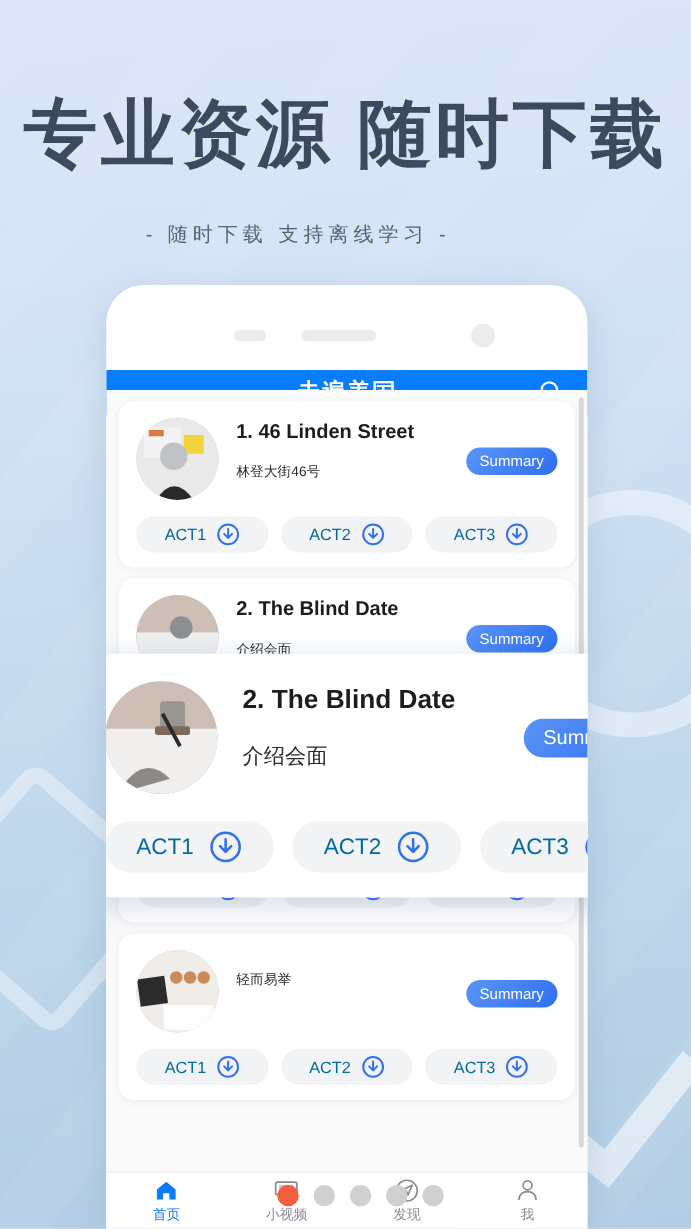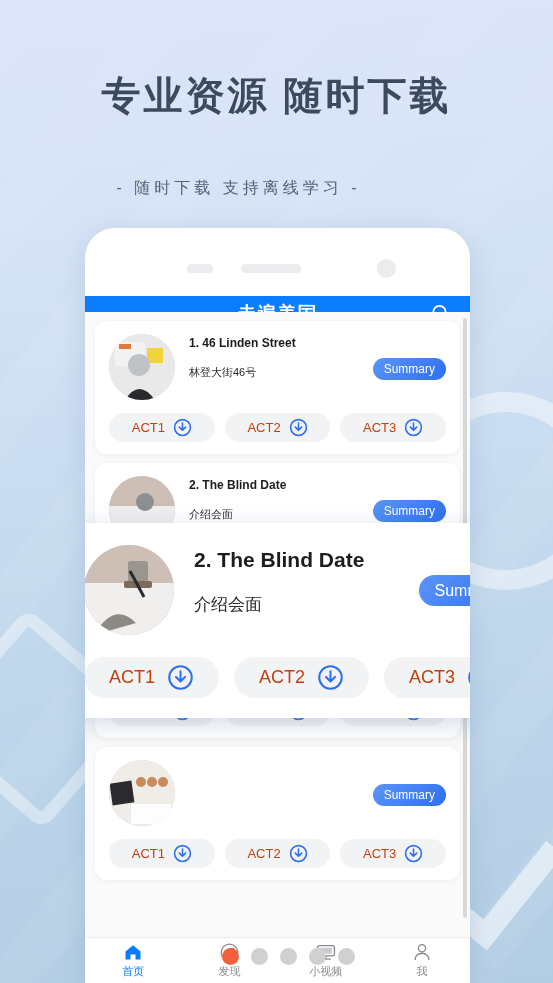--- a/index.html
+++ b/index.html
@@ -23,21 +23,21 @@
     transform:rotate(-4deg);
   }
   .deco-check svg{display:block;}
   .deco-stripe{
     left:0;top:0;width:553px;height:983px;
     background:repeating-linear-gradient(128deg,rgba(255,255,255,.055) 0px,rgba(255,255,255,.055) 46px,rgba(255,255,255,0) 46px,rgba(255,255,255,0) 118px);
   }
 
   .headline{
     position:absolute;left:0;top:75px;width:553px;text-align:center;
-    font-size:39px;font-weight:bold;letter-spacing:3px;color:#3d4a5c;
+    font-size:59px;font-weight:bold;letter-spacing:3px;color:#3d4a5c;
     line-height:1.1;
   }
   .subline{
     position:absolute;left:0;top:178px;width:477px;text-align:center;
     font-size:16px;letter-spacing:4px;color:#54627a;
   }
 
   
   .phone{
     position:absolute;left:85px;top:228px;width:385px;height:755px;
@@ -70,34 +70,34 @@
     position:relative;margin:9px 10px 0 10px;background:#fff;border-radius:12px;
     box-shadow:0 1px 5px rgba(120,130,150,.10);padding:13px 14px 12px 14px;
   }
   .card-head{display:flex;align-items:flex-start;position:relative;}
   .thumb{
     width:66px;height:66px;border-radius:50%;flex:0 0 66px;margin-right:14px;
     overflow:hidden;position:relative;background:#cfcfcf;
   }
   .thumb svg{display:block;}
   .card-texts{flex:1;min-width:0;padding-top:2px;}
-  .card-title{font-size:12px;font-weight:bold;color:#1d1d1f;line-height:1.25;}
+  .card-title{font-size:16px;font-weight:bold;color:#1d1d1f;line-height:1.25;}
   .card-sub{font-size:11px;color:#2b2b2e;margin-top:14px;}
   .summary-btn{
     position:absolute;right:0;top:24px;
     background:linear-gradient(135deg,#5b95f8 0%,#2f6ff0 100%);
     color:#fff;font-size:12px;border-radius:11px;padding:4px 11px;
     border:none;line-height:1.2;
   }
   .acts{display:flex;gap:10px;margin-top:13px;}
   .act{
     flex:1;background:#f2f3f5;border-radius:15px;height:29px;
     display:flex;align-items:center;justify-content:center;gap:8px;
   }
-  .act-label{font-size:13px;color:#c2410c;text-align:center;}
+  .act-label{font-size:13px;color:#0369a1;text-align:center;}
   .dl{width:19px;height:19px;flex:0 0 19px;}
 
   
   .popup{
     position:absolute;left:-25px;top:295px;width:435px;
     background:#fff;border-radius:9px;
     box-shadow:0 6px 26px rgba(60,90,140,.22);
     padding:22px 24px 20px 24px;z-index:6;
   }
   .popup .thumb{width:90px;height:90px;flex:0 0 90px;margin-right:20px;}
@@ -308,20 +308,21 @@
           <svg width="66" height="66" viewBox="0 0 66 66">
             <rect width="66" height="66" fill="#f0ece7"></rect>
             <rect x="2" y="22" width="22" height="22" fill="#2b2b2e" transform="rotate(-8 13 33)"></rect>
             <circle cx="32" cy="22" r="5" fill="#c98a5c"></circle>
             <circle cx="43" cy="22" r="5" fill="#c98a5c"></circle>
             <circle cx="54" cy="22" r="5" fill="#c98a5c"></circle>
             <rect x="22" y="44" width="40" height="20" fill="#fdfdfd"></rect>
           </svg>
         </div>
         <div class="card-texts">
+          <div class="card-sub">轻而易举</div>
         </div>
         <button class="summary-btn">Summary</button>
       </div>
       <div class="acts">
         <div class="act">
           <span class="act-label">ACT1</span>
           <span class="dl">
             <svg width="19" height="19" viewBox="0 0 24 24">
                 <circle cx="12" cy="12" r="10" fill="none" stroke="#2f6ff0" stroke-width="2"></circle>
                 <path d="M12 6.5v8.5M8 11.5l4 4 4-4" fill="none" stroke="#2f6ff0" stroke-width="2" stroke-linecap="round" stroke-linejoin="round"></path>
@@ -351,39 +352,39 @@
   </div>
 
   <div class="tabbar">
     <div class="tab active">
       <span class="tab-ico">
         <svg width="20" height="20" viewBox="0 0 24 24">
             <path d="M3 11.5L12 4l9 7.5V21h-6v-6h-6v6H3z" fill="#0a7cff"></path>
           </svg>
       </span>
       <span class="tab-label">首页</span>
-    </div>
-    <div class="tab">
-      <span class="tab-ico">
-        <svg width="21" height="21" viewBox="0 0 24 24">
-            <circle cx="12" cy="12" r="9.5" fill="none" stroke="#8a8a8f" stroke-width="1.5"></circle>
-            <path d="M17 7l-9 4.2 3.6 1.4L13 16z" fill="none" stroke="#8a8a8f" stroke-width="1.5" stroke-linejoin="round"></path>
-          </svg>
-      </span>
-      <span class="tab-label">发现</span>
     </div>
     <div class="tab">
       <span class="tab-ico">
         <svg width="22" height="20" viewBox="0 0 26 20">
             <rect x="3" y="2.5" width="20" height="12" rx="2" fill="none" stroke="#8a8a8f" stroke-width="1.6"></rect>
             <rect x="6" y="5" width="14" height="7" fill="#c9cacd"></rect>
             <path d="M13 14.5v4M8 18.5h10" stroke="#8a8a8f" stroke-width="1.6" stroke-linecap="round"></path>
           </svg>
       </span>
       <span class="tab-label">小视频</span>
+    </div>
+    <div class="tab">
+      <span class="tab-ico">
+        <svg width="21" height="21" viewBox="0 0 24 24">
+            <circle cx="12" cy="12" r="9.5" fill="none" stroke="#8a8a8f" stroke-width="1.5"></circle>
+            <path d="M17 7l-9 4.2 3.6 1.4L13 16z" fill="none" stroke="#8a8a8f" stroke-width="1.5" stroke-linejoin="round"></path>
+          </svg>
+      </span>
+      <span class="tab-label">发现</span>
     </div>
     <div class="tab">
       <span class="tab-ico">
         <svg width="20" height="20" viewBox="0 0 24 24">
             <circle cx="12" cy="7.5" r="4.3" fill="none" stroke="#8a8a8f" stroke-width="1.6"></circle>
             <path d="M3.8 21c0-4.6 3.7-7.5 8.2-7.5s8.2 2.9 8.2 7.5" fill="none" stroke="#8a8a8f" stroke-width="1.6" stroke-linecap="round"></path>
           </svg>
       </span>
       <span class="tab-label">我</span>
     </div>

